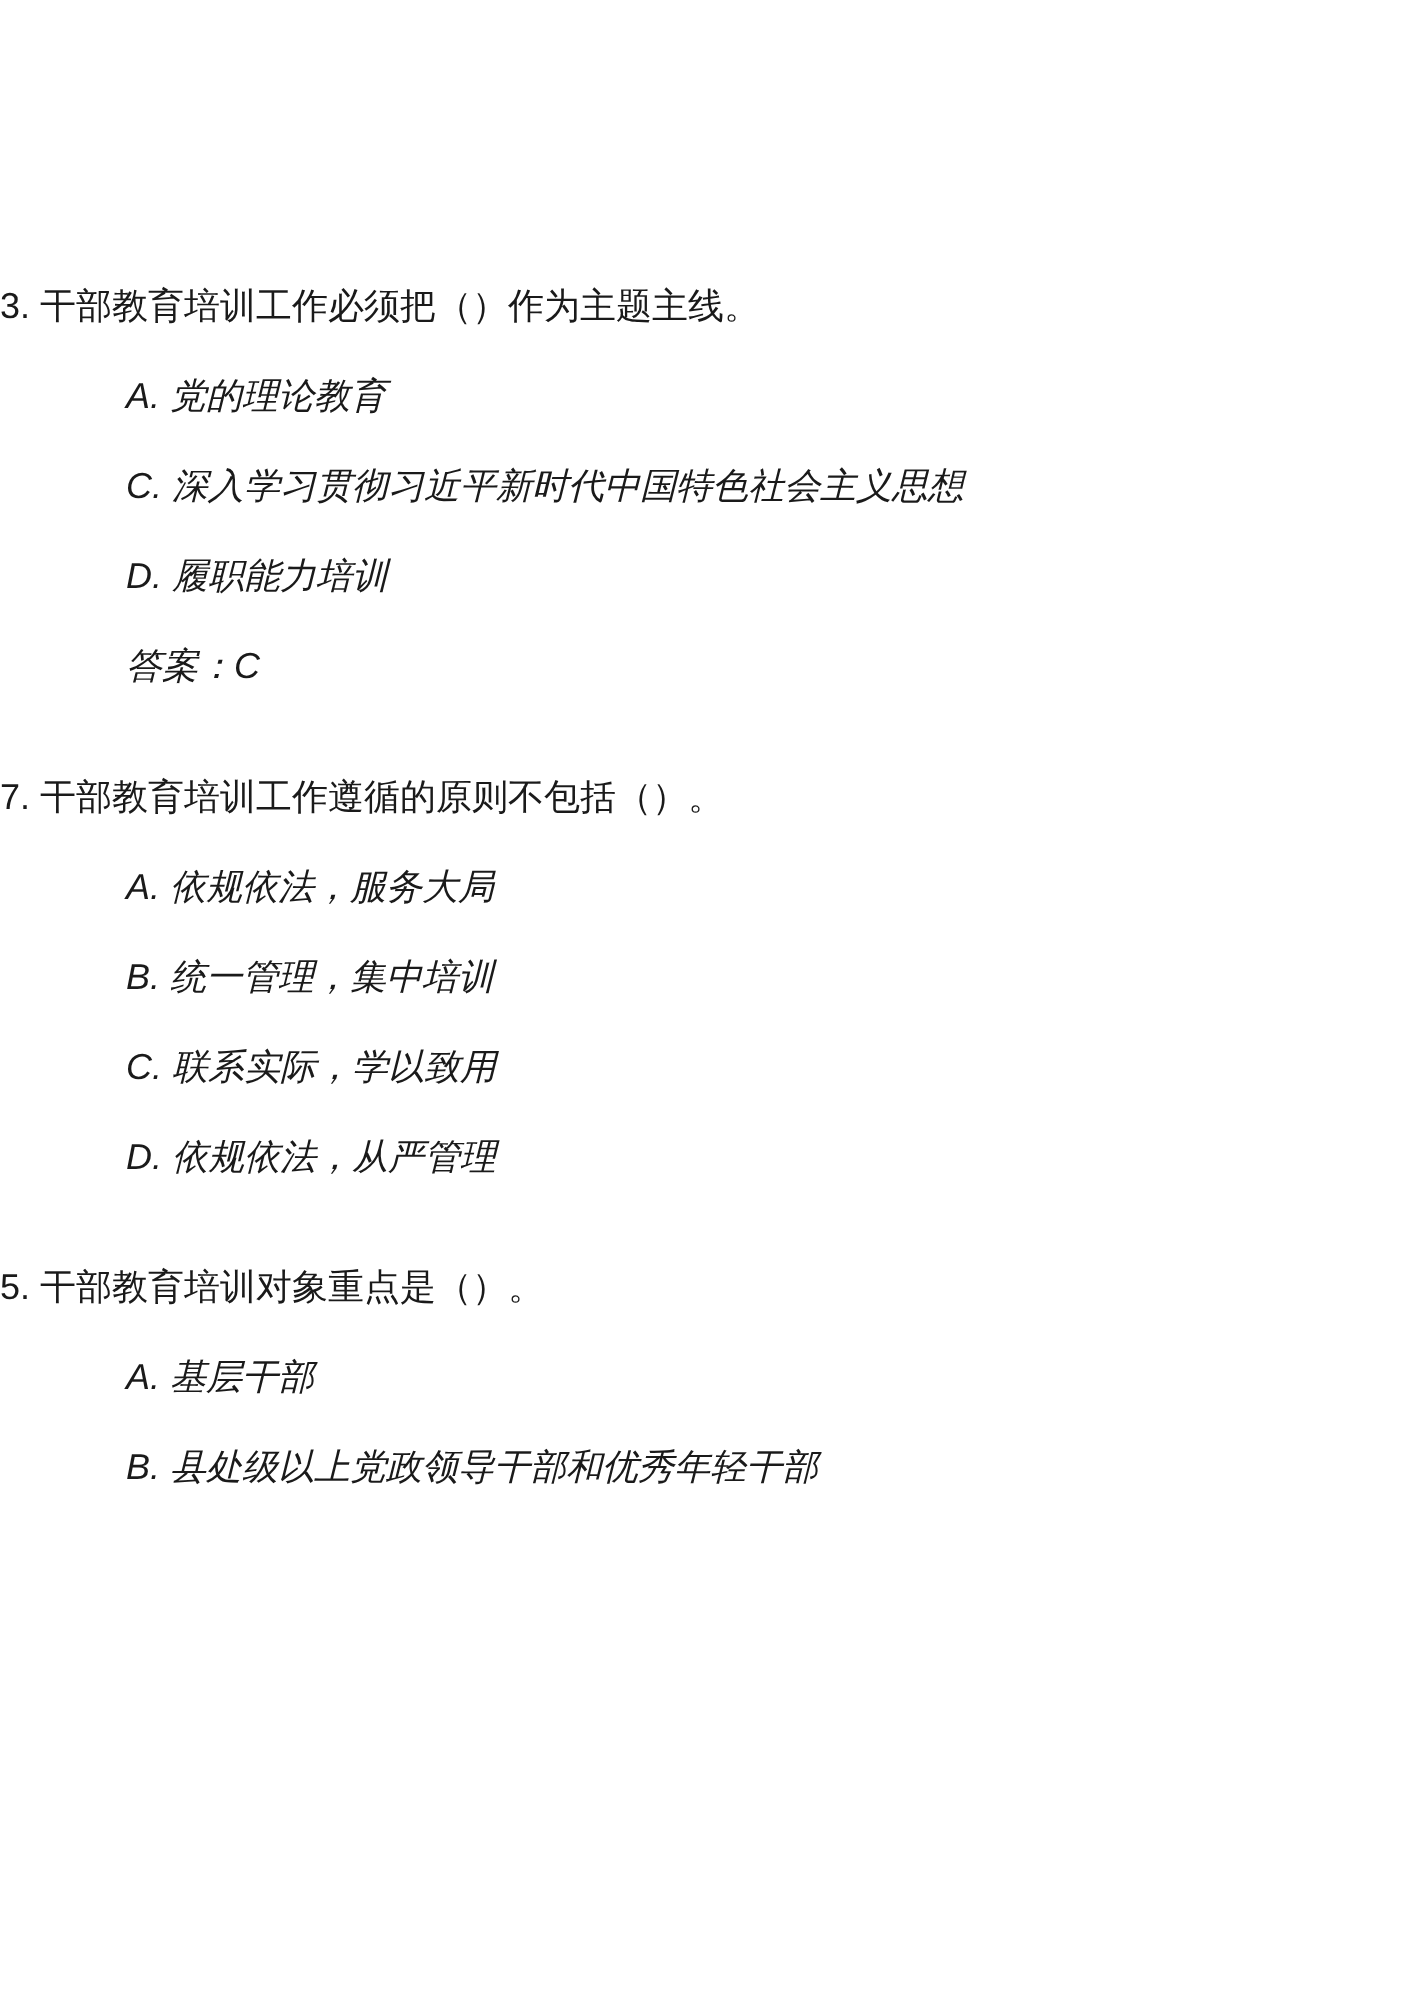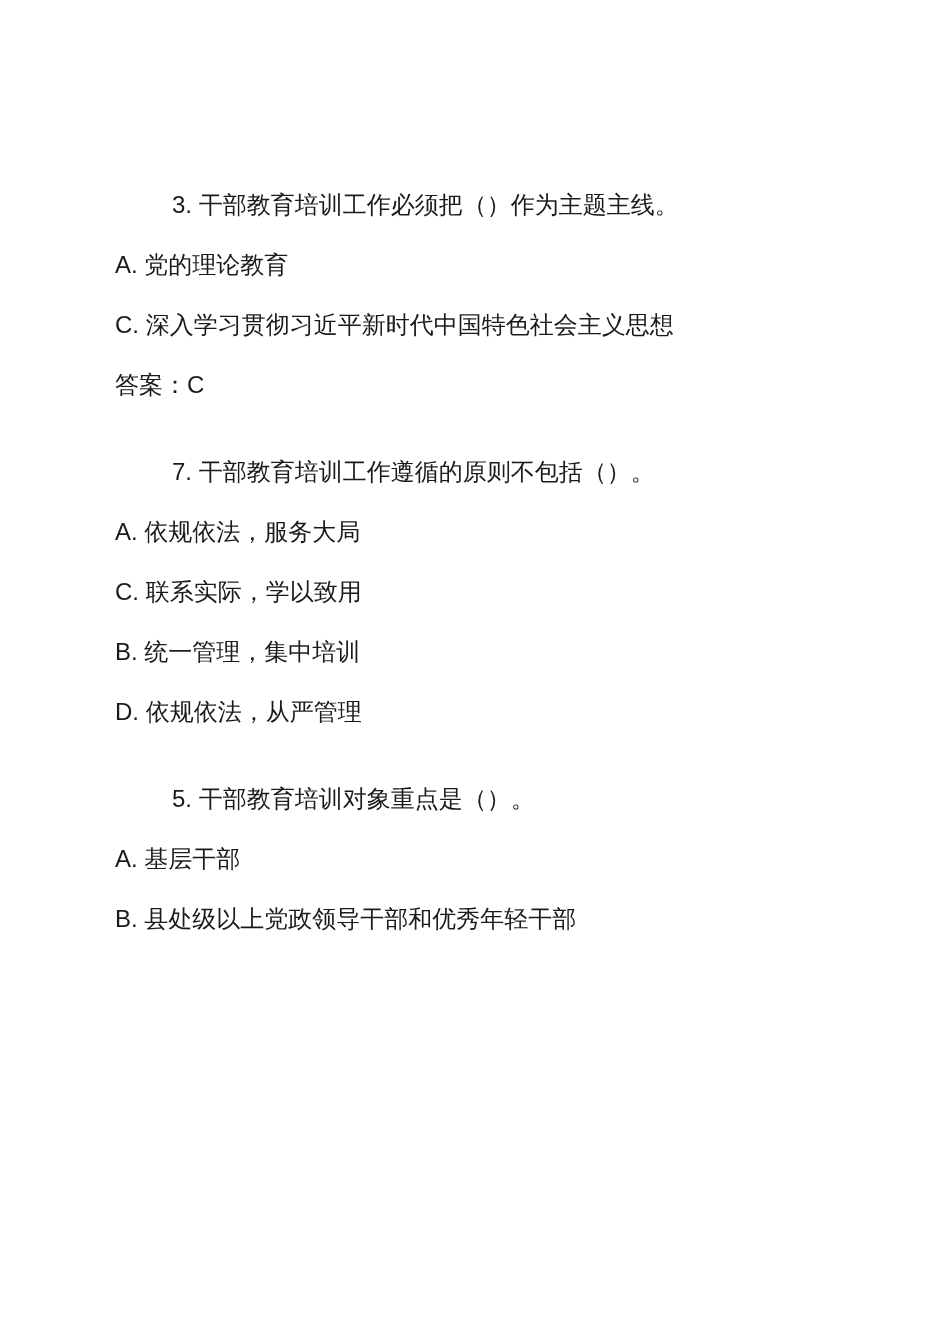--- a/index.html
+++ b/index.html
@@ -25,43 +25,44 @@
     margin: 0 0 57px 0;
   }
   .question p {
     margin: 0 0 30px 0;
     font-size: 24px;
     line-height: 30px;
     font-weight: 400;
     white-space: nowrap;
   }
   p.stem {
-    margin-left: 172px;
   }
   p.option, p.answer {
-    margin-left: 115px;
+    margin-left: 84px;
+    font-style: italic;
   }
 </style>
 </head>
 <body>
 
 <div class="page">
 
   <section class="question">
     <p class="stem">3. 干部教育培训工作必须把（）作为主题主线。</p>
     <p class="option">A. 党的理论教育</p>
     <p class="option">C. 深入学习贯彻习近平新时代中国特色社会主义思想</p>
+    <p class="option">D. 履职能力培训</p>
     <p class="answer">答案：C</p>
   </section>
 
   <section class="question">
     <p class="stem">7. 干部教育培训工作遵循的原则不包括（）。</p>
     <p class="option">A. 依规依法，服务大局</p>
+    <p class="option">B. 统一管理，集中培训</p>
     <p class="option">C. 联系实际，学以致用</p>
-    <p class="option">B. 统一管理，集中培训</p>
     <p class="option">D. 依规依法，从严管理</p>
   </section>
 
   <section class="question">
     <p class="stem">5. 干部教育培训对象重点是（）。</p>
     <p class="option">A. 基层干部</p>
     <p class="option">B. 县处级以上党政领导干部和优秀年轻干部</p>
   </section>
 
 </div>

